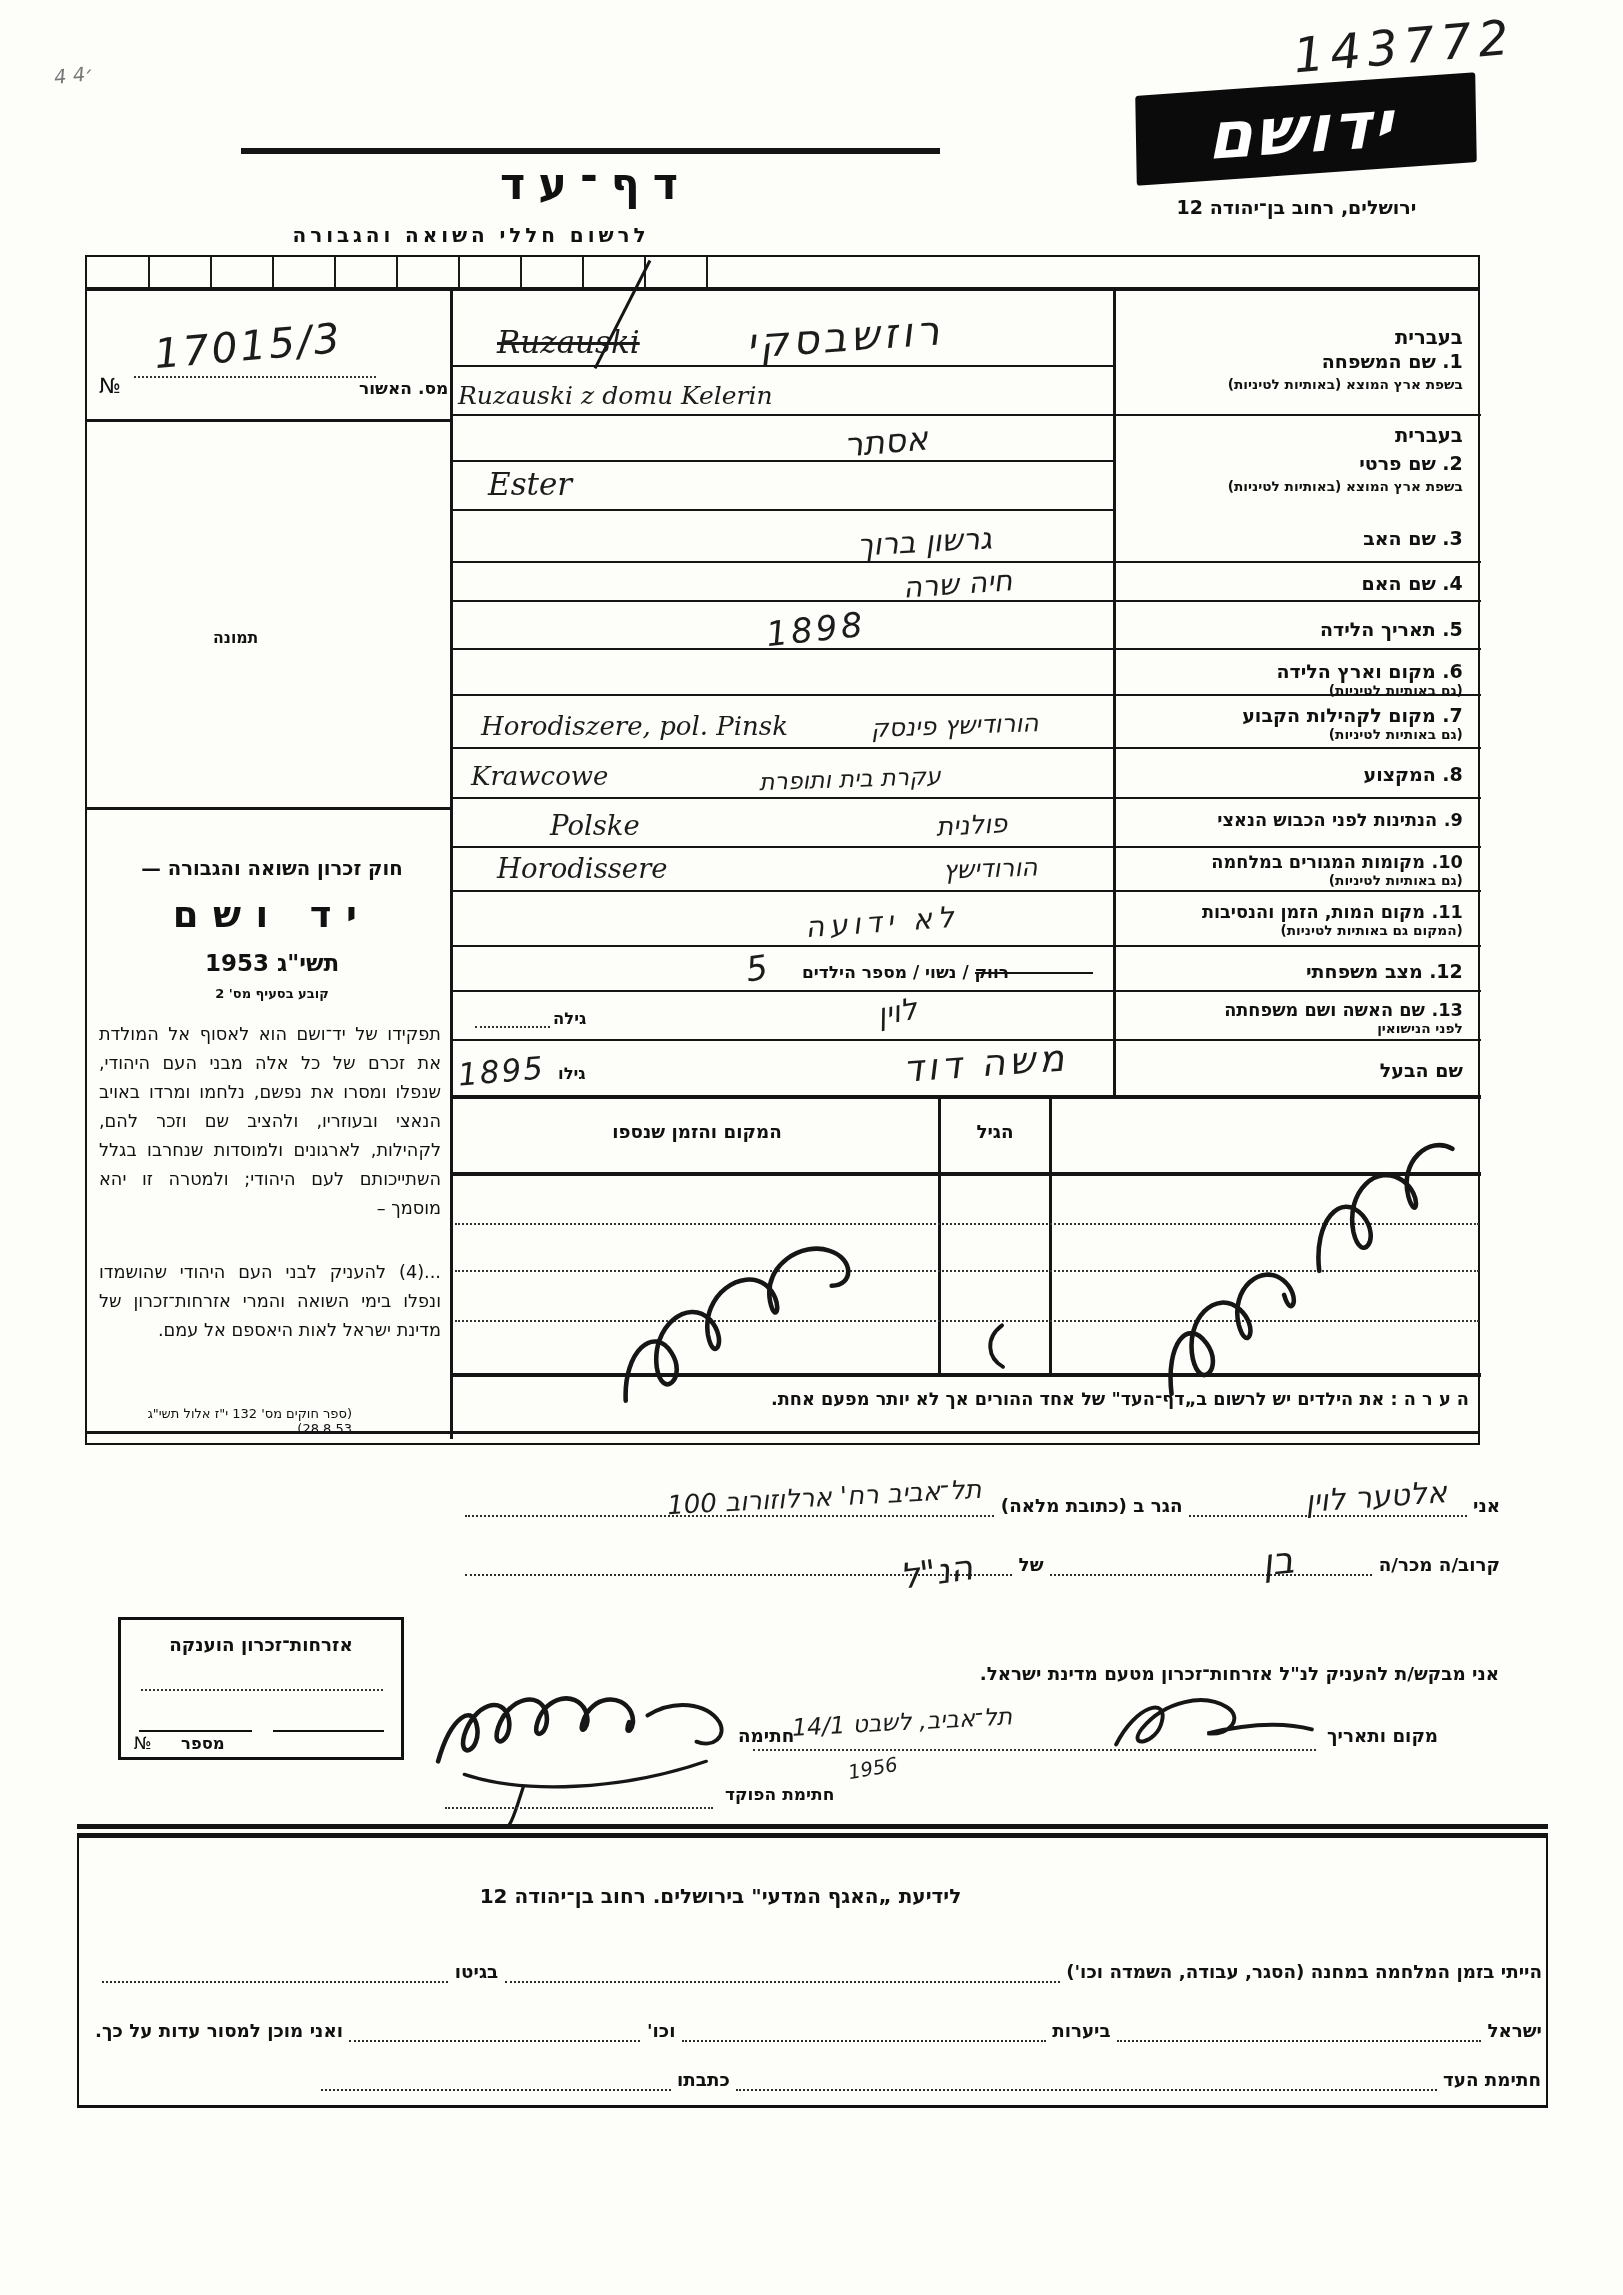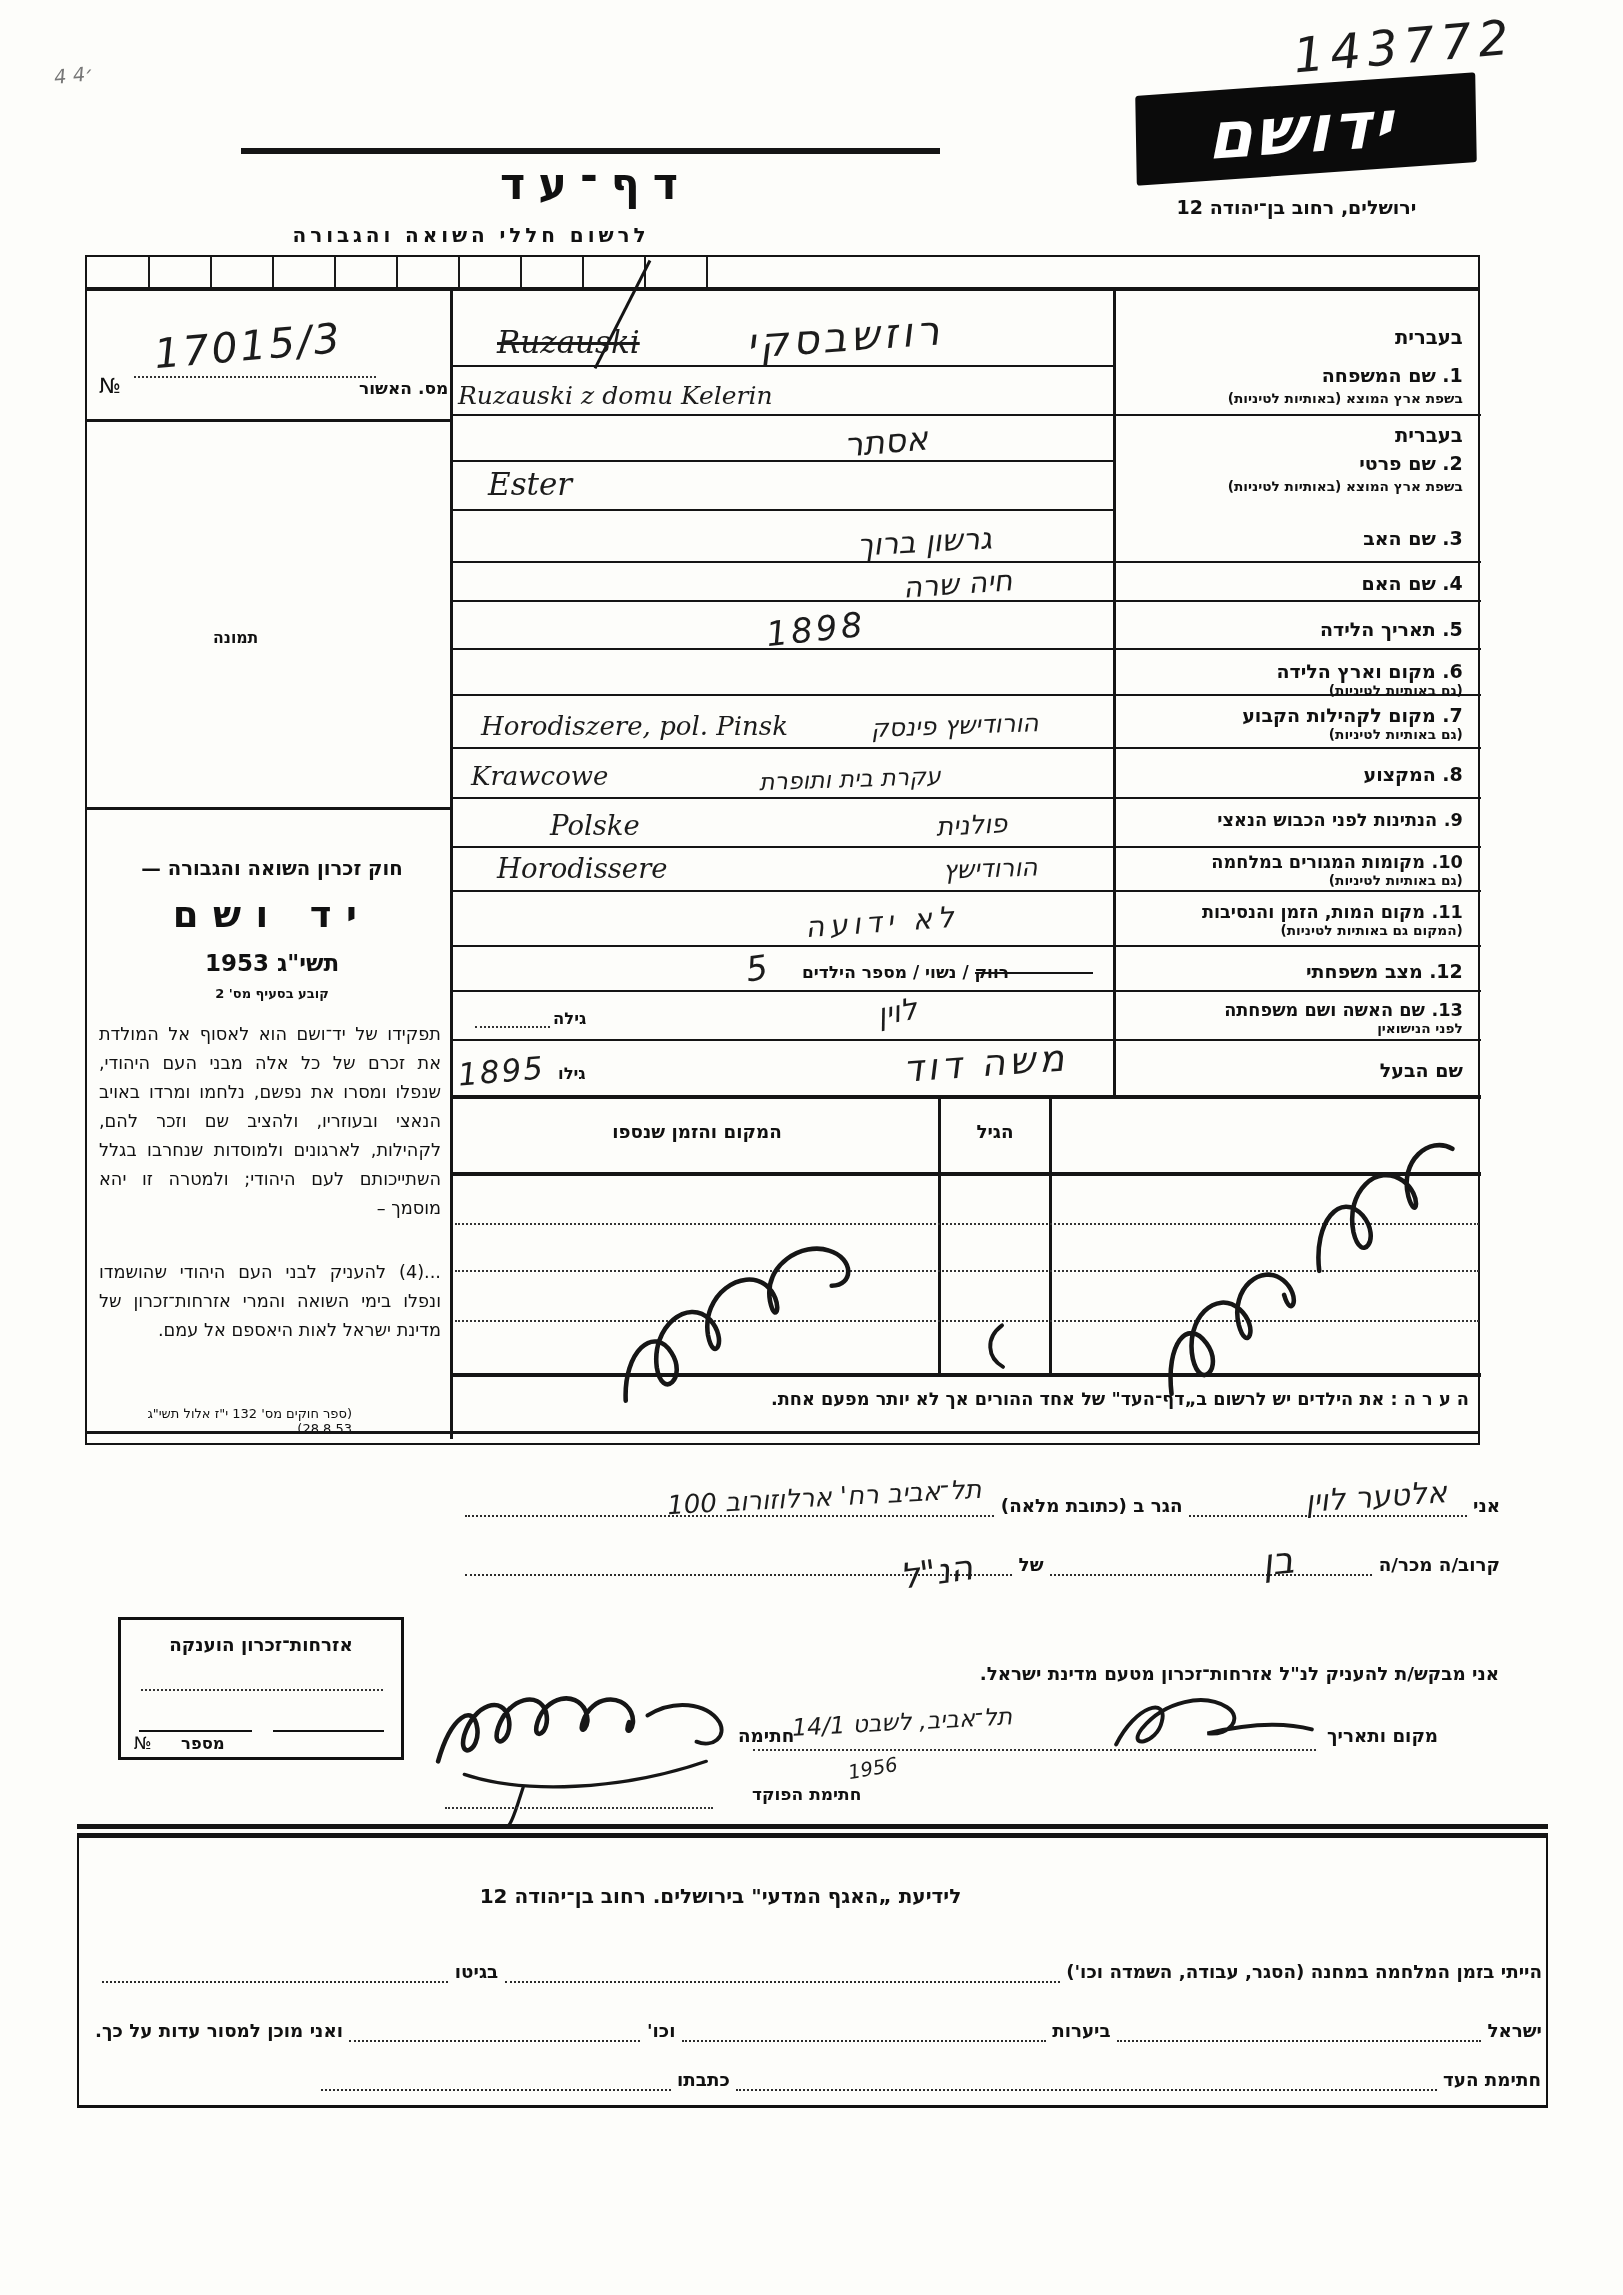--- a/index.html
+++ b/index.html
@@ -88,21 +88,21 @@
   <div class="rule" style="left:453px;top:460px;width:660px;height:2px;"></div>
   <div class="rule" style="left:453px;top:509px;width:660px;height:2px;"></div>
 
   <div class="rule" style="left:453px;top:1095px;width:1028px;height:3.9px;"></div>
   <div class="rule" style="left:453px;top:1172px;width:1028px;height:3.9px;"></div>
   <div class="rule" style="left:453px;top:1373px;width:1028px;height:3.9px;"></div>
   <div class="rule" style="left:85px;top:1431px;width:1395px;height:3.3px;"></div>
 
   <div class="field-block" style="top:326px;">
     <div class="field-pre">בעברית</div>
-    <div class="field-main" style="margin-top:15px;"><span class="lbl-num">1.</span><span>שם המשפחה</span></div>
+    <div class="field-main" style="margin-top:1px;"><span class="lbl-num">1.</span><span>שם המשפחה</span></div>
     <div class="field-sub" style="margin-top:3.9px;">בשפת ארץ המוצא (באותיות לטיניות)</div>
   </div>
   <div class="field-block" style="top:424px;">
     <div class="field-pre">בעברית</div>
     <div class="field-main" style="margin-top:5.2px;"><span class="lbl-num">2.</span><span>שם פרטי</span></div>
     <div class="field-sub" style="margin-top:3.9px;">בשפת ארץ המוצא (באותיות לטיניות)</div>
   </div>
   <div class="field-block" style="top:527px;">
     <div class="field-main"><span class="lbl-num">3.</span><span>שם האב</span></div>
   </div>
@@ -234,21 +234,21 @@
   <span class="abs hw hw-he" style="left:848px;top:1757px;font-size:19.6px;transform:rotate(-10deg);">1956</span>
   <div class="abs b" style="left:738px;top:1725px;font-size:18.3px;">חתימה</div>
   <div class="abs" style="left:425px;top:1676px;width:314px;height:151px;">
     <svg class="scrawl" width="314" height="151" viewBox="0 0 480 230">
       <path stroke-width="7" d="M20,130 C40,60 75,40 80,80 C84,115 50,128 60,90 C75,42 120,28 128,65 C135,100 100,115 112,78 C128,32 175,22 185,55 C193,88 162,102 172,70 C185,30 230,22 245,52 C257,78 232,95 242,68 C255,30 300,25 315,55 C326,80 302,96 312,70"></path>
       <path stroke-width="6" d="M340,60 C380,35 430,40 450,70 C462,92 440,110 415,100"></path>
       <path stroke-width="5" d="M60,150 C150,180 300,175 430,130"></path>
       <path stroke-width="5" d="M150,170 C140,200 135,220 128,228"></path>
     </svg>
   </div>
-  <div class="abs b" style="left:725px;top:1784px;font-size:17px;margin-left:27px;">חתימת הפוקד</div>
+  <div class="abs b" style="left:725px;top:1784px;font-size:17px;">חתימת הפוקד</div>
   <div class="dotline" style="left:445px;top:1807px;width:268px;"></div>
 
   <div class="abs" style="left:118px;top:1617px;width:286px;height:143px;border:3.3px solid #111;box-sizing:border-box;">
     <div class="b ctr" style="margin-top:14.4px;font-size:18.3px;">אזרחות־זכרון הוענקה</div>
     <div class="dotline" style="left:19.6px;top:69px;width:242px;"></div>
     <div class="rule" style="left:18.3px;top:110px;width:113px;height:2px;background:#111;"></div>
     <div class="rule" style="left:152px;top:110px;width:111px;height:2px;background:#111;"></div>
     <div class="abs" style="left:13px;top:113px;width:131px;text-align:left;direction:ltr;">
       <span style="font-size:17px;margin-right:26px;">№</span>
       <span class="b" style="font-size:16.4px;">מספר</span>

